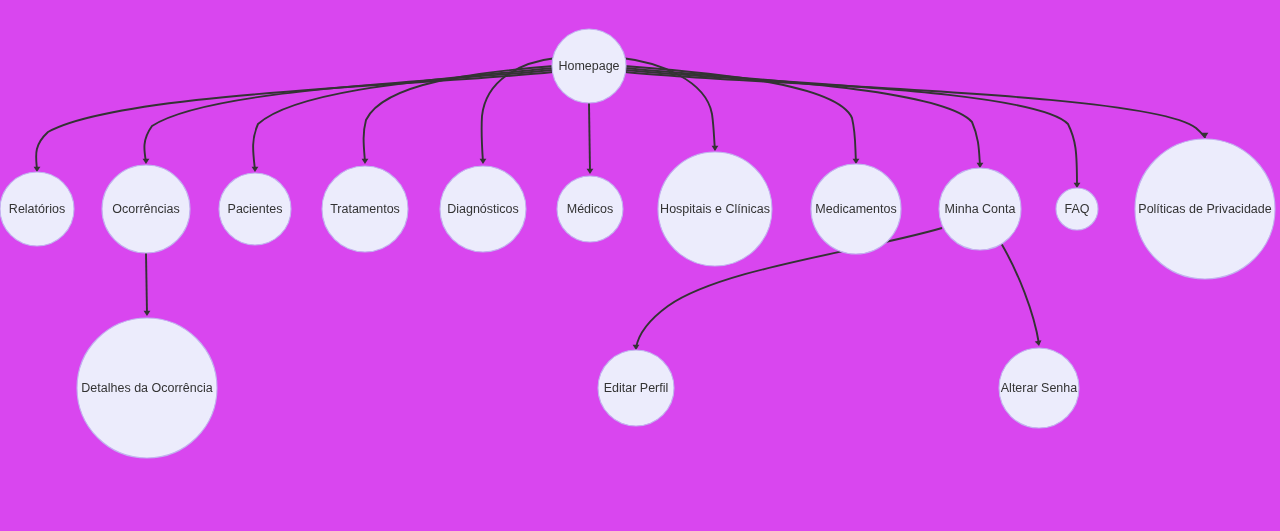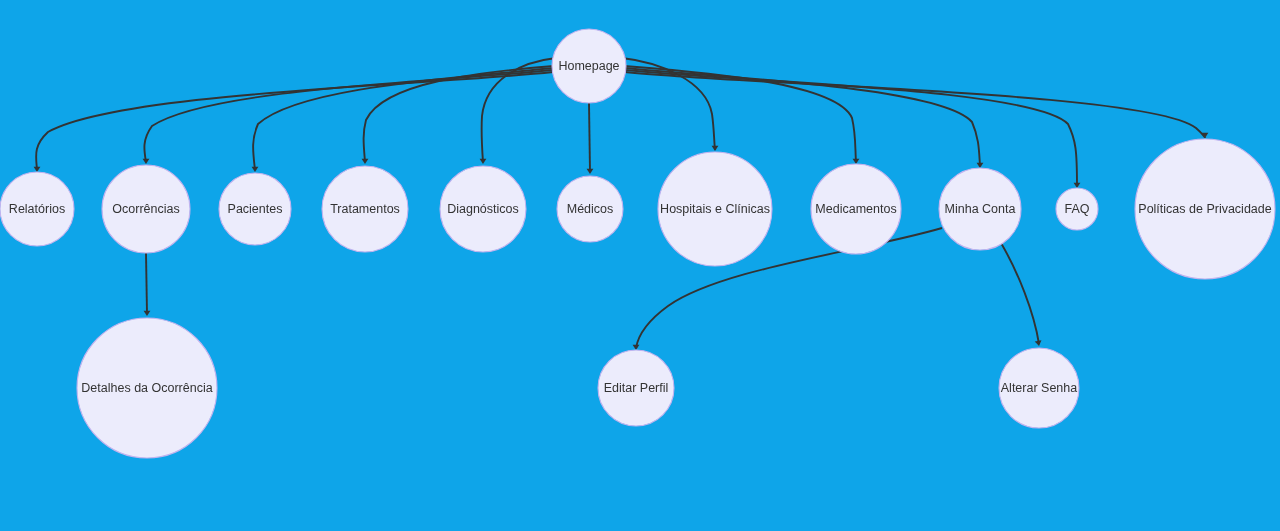--- a/index.html
+++ b/index.html
@@ -5,21 +5,21 @@
 <style>
   html, body {
     margin: 0;
     padding: 0;
     background: #ffffff;
   }
   #canvas-wrap {
     position: relative;
     width: 1280px;
     height: 531px;
-    background: #0ea5e9;
+    background: #d946ef;
     overflow: hidden;
     font-family: "Liberation Sans", sans-serif;
   }
   svg#graph {
     position: absolute;
     top: 0;
     left: 0;
     width: 1280px;
     height: 531px;
     display: block;

